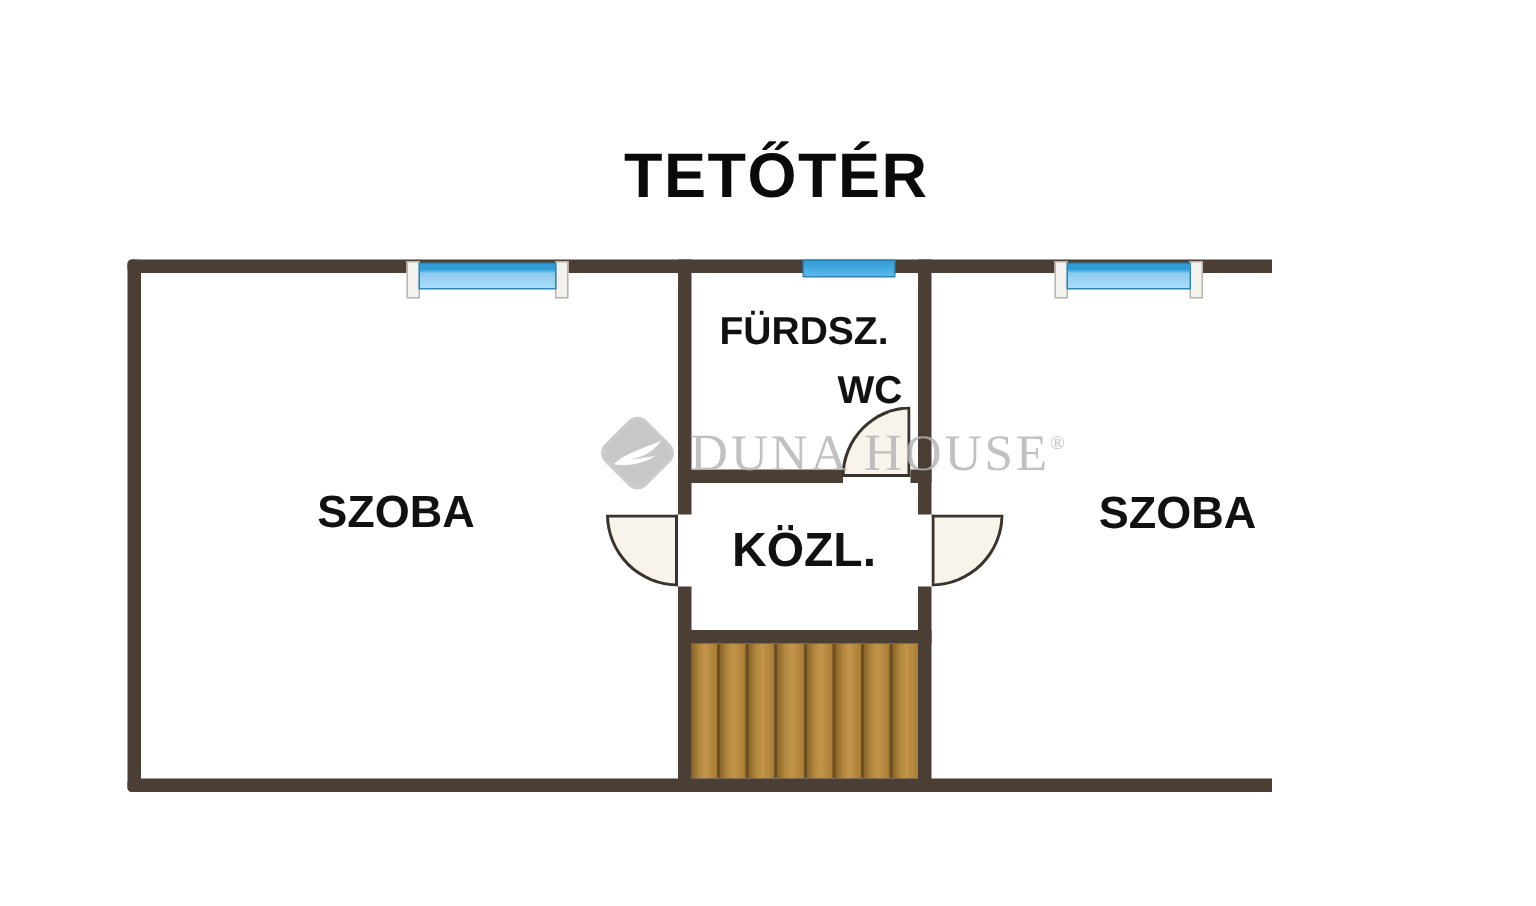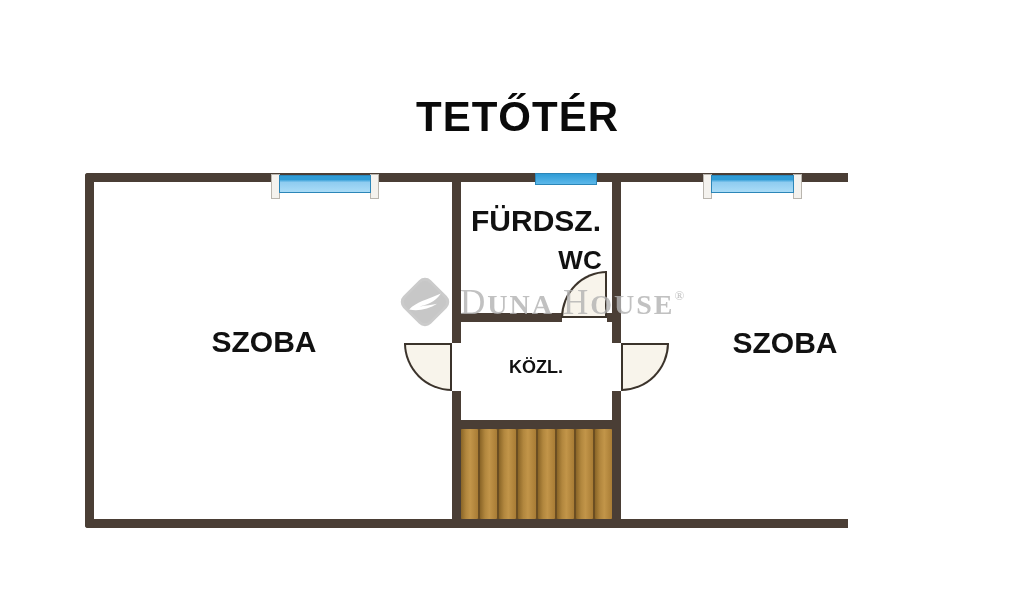--- a/index.html
+++ b/index.html
@@ -47,31 +47,31 @@
   .stairs{position:absolute;left:461px;top:429px;width:151px;height:90px;z-index:1;
           background:var(--wood-gap,#6b4e22);display:flex;gap:2px;}
   .step{flex:1;background:linear-gradient(90deg,#8a6527 0%,var(--wood,#b2873e) 30%,
         #c29549 55%,#a87c35 100%);border-radius:1px;}
 
   
   .room-label{position:absolute;transform:translate(-50%,-50%);font-weight:bold;
               color:var(--text,#111);white-space:nowrap;z-index:5;}
   .lbl-szoba-l{left:264px;top:342px;font-size:30px;}
   .lbl-szoba-r{left:785px;top:343px;font-size:30px;}
-  .lbl-furdsz{left:536px;top:221px;font-size:30px;}
+  .lbl-furdsz{left:536px;top:221px;font-size:26px;}
   .lbl-wc{left:536px;top:260px;font-size:26px;margin-left:44px;}
-  .lbl-kozl{left:536px;top:367px;font-size:18px;}
+  .lbl-kozl{left:536px;top:367px;font-size:32px;}
 
   
   .watermark{position:absolute;left:397px;top:274px;display:flex;align-items:center;
              gap:7px;opacity:.82;z-index:9;pointer-events:none;}
   .wm-logo{width:56px;height:56px;flex:0 0 auto;}
   .wm-text{font-family:"Liberation Serif",serif;color:var(--wm,#b4b4b4);
            display:flex;align-items:baseline;letter-spacing:2px;line-height:1;}
-  .wm-big{font-size:35px;} .wm-small{font-size:28px;font-weight:bold;}
+  .wm-big{font-size:35px;} .wm-small{font-size:34px;}
   .wm-space{width:9px;}
   .wm-reg{font-size:13px;position:relative;top:-14px;letter-spacing:0;}
 </style>
 </head>
 <body>
 
 <div class="stage">
 
   <div class="plan-title">TETŐTÉR</div>
 

